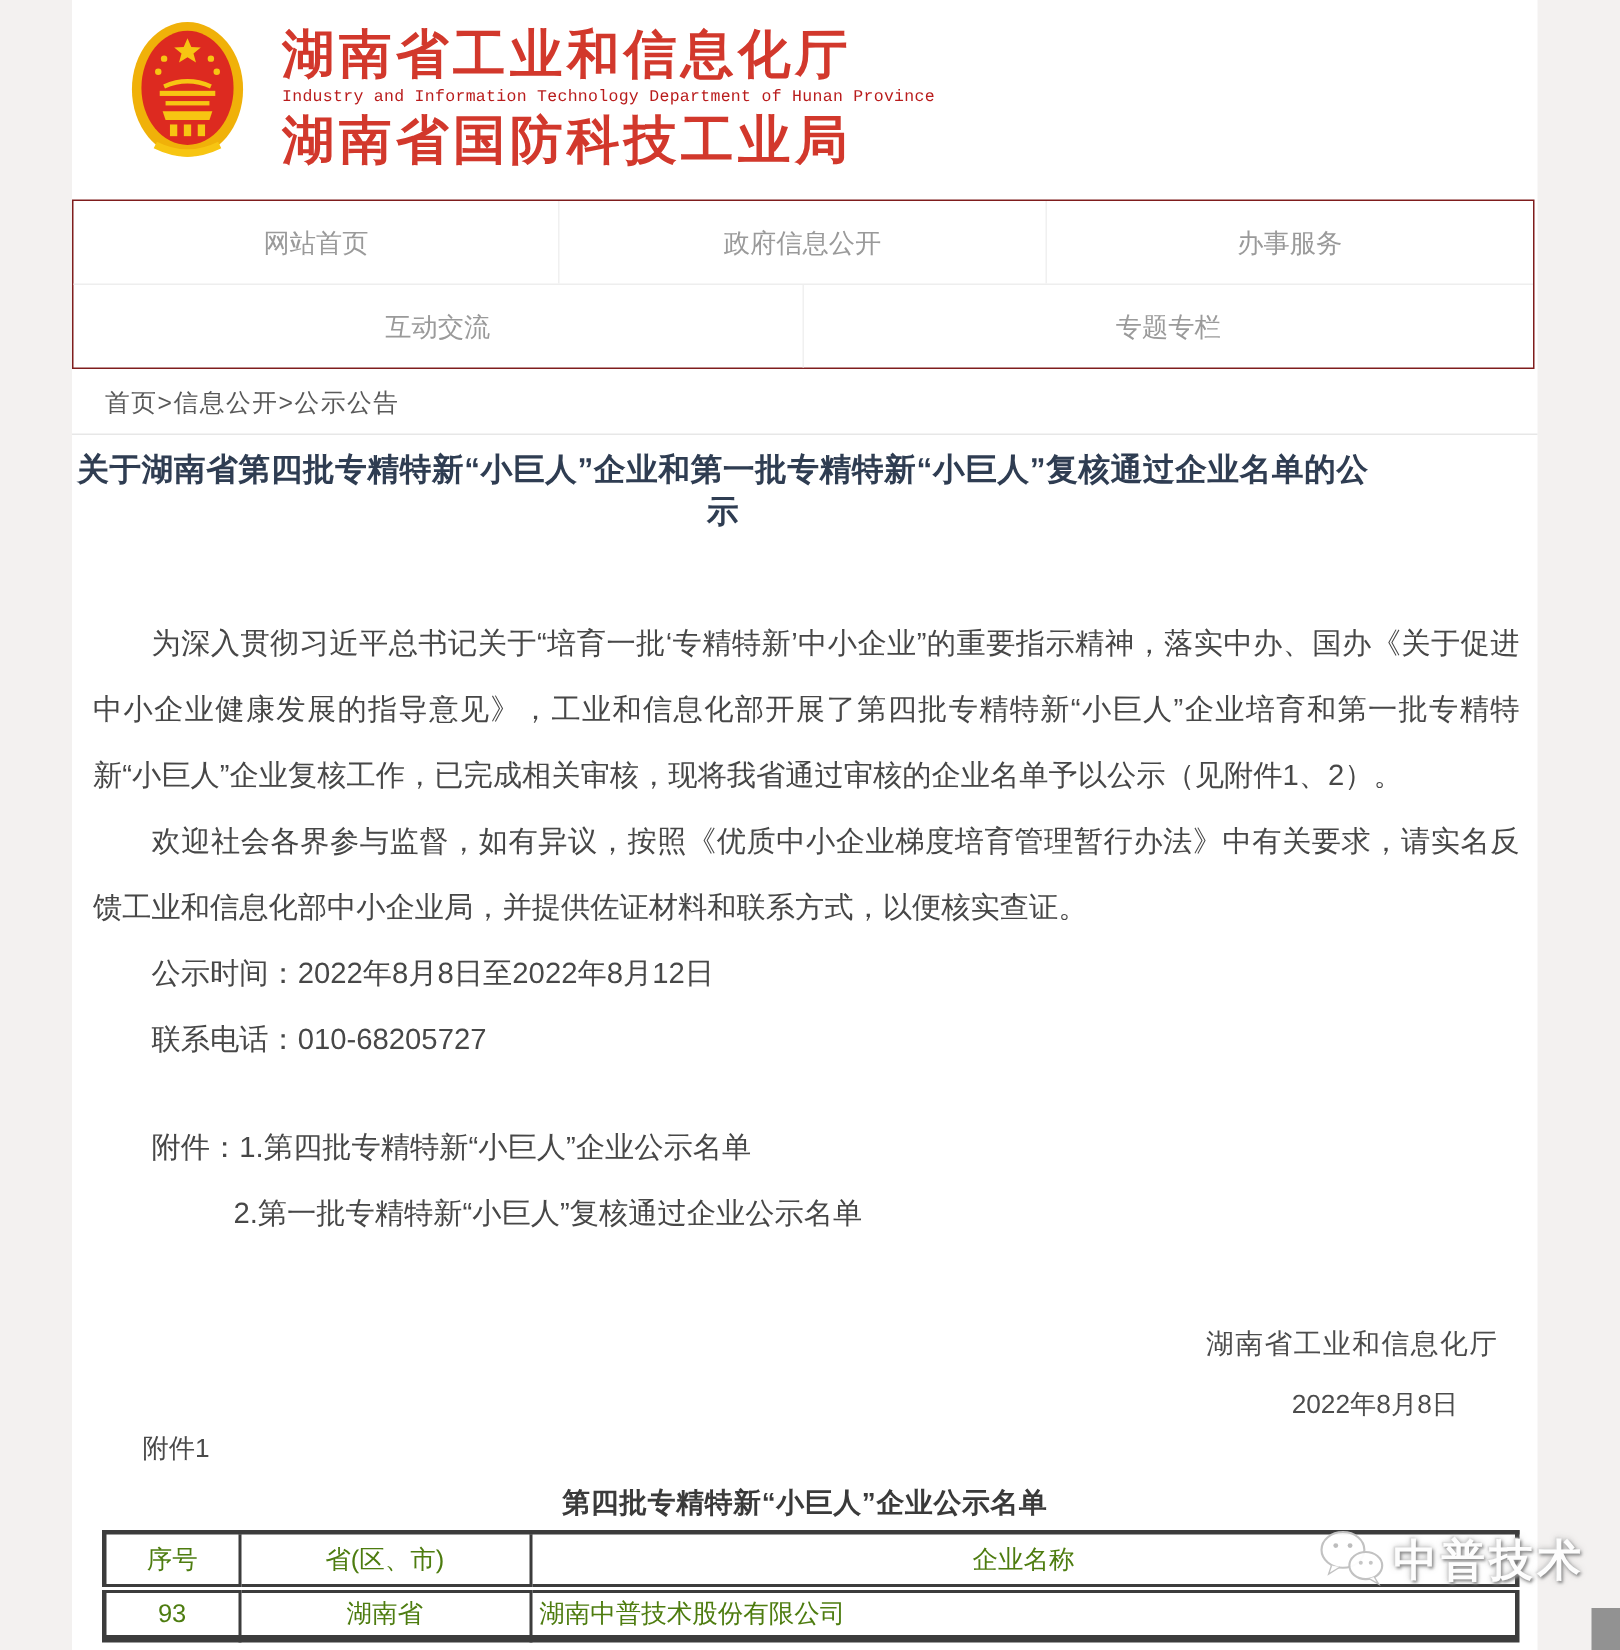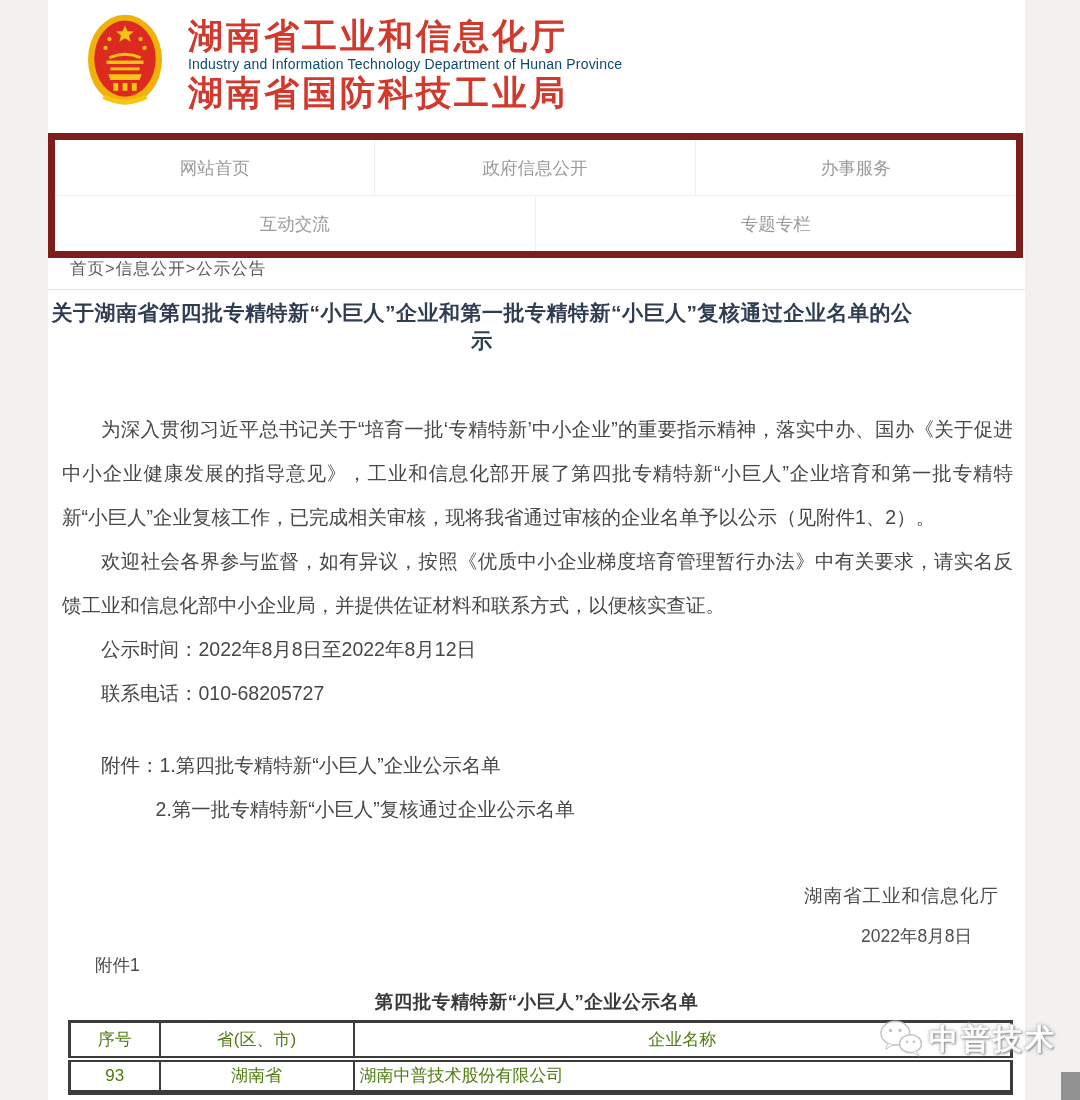--- a/index.html
+++ b/index.html
@@ -18,28 +18,29 @@
   .masthead {
     position:absolute; left:86px; top:12px;
     display:flex; align-items:center; gap:24px; z-index:2;
   }
   .org-text { display:flex; flex-direction:column; }
   .org-cn {
     color:#d2382c; font-weight:bold; font-size:35px; line-height:40px;
     letter-spacing:3px; white-space:nowrap;
   }
   .org-en {
-    color:#0c4a6e; font-size:14px; line-height:17px; white-space:nowrap;
+    color:#b91c1c; font-size:11px; line-height:17px; white-space:nowrap;
     letter-spacing:0.2px;
+    font-family:Liberation Mono, monospace;
   }
 
   
   .nav {
     position:absolute; left:48px; top:133px; width:975px;
-    background:#fff; border:7px solid #7f1d1d; z-index:2;
+    background:#fff; border:1px solid #7f1d1d; z-index:2;
   }
   .nav-row { display:grid; }
   .nav-row.r1 { grid-template-columns:repeat(3,1fr); border-bottom:1px solid #eeeeee; }
   .nav-row.r2 { grid-template-columns:repeat(2,1fr); }
   .nav-cell {
     height:55px; display:flex; align-items:center; justify-content:center;
     color:#9a9a9a; font-size:17.5px; cursor:pointer; border-right:1px solid #f0f0f0;
   }
   .nav-cell:last-child { border-right:none; }
 

